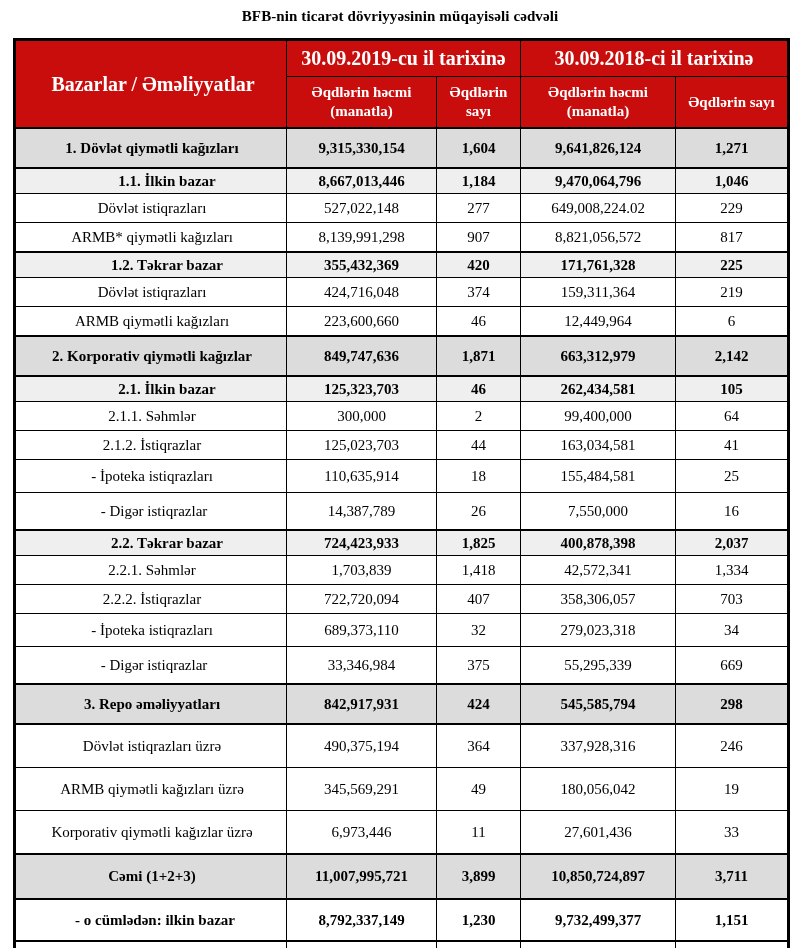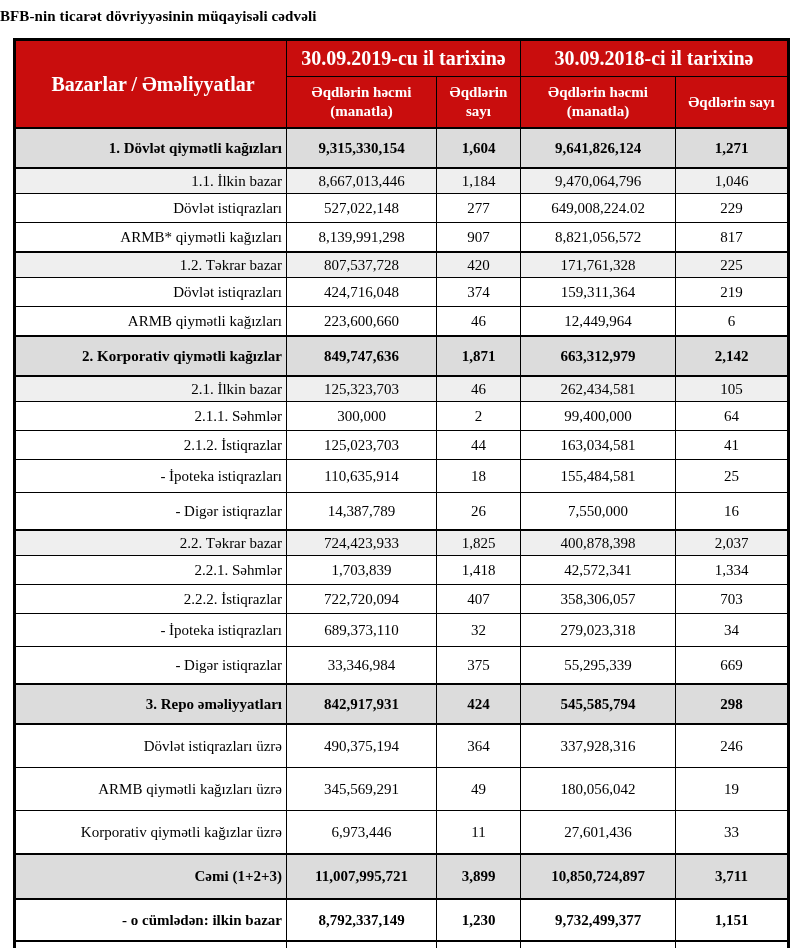--- a/index.html
+++ b/index.html
@@ -12,21 +12,21 @@
   }
   html,body{margin:0;padding:0;background:#FFFFFF;}
   body{
     width:800px;height:948px;
     font-family:"Liberation Serif","DejaVu Serif",serif;
     color:var(--text);
     -webkit-font-smoothing:antialiased;
   }
   .page{width:800px;box-sizing:border-box;padding-top:6px;}
   .title{
-    font-weight:bold;font-size:15px;
+    text-align:center;font-weight:bold;font-size:15px;
     margin:2px 0 13px 0;letter-spacing:0.1px;
   }
   table.main{
     border-collapse:collapse;
     margin-left:13px;
     width:774px;
     table-layout:fixed;
     border:3px solid var(--border);
   }
   col.c0{width:272px;} col.c1{width:150px;} col.c2{width:84px;}
@@ -41,26 +41,26 @@
     background:var(--header-bg);
     color:var(--header-text);
     font-weight:bold;
     text-align:center;
     vertical-align:middle;
   }
   thead tr.group-row th{height:33px;font-size:20px;}
   thead tr.sub-row th{height:48px;line-height:1.25;border-bottom:2px solid var(--border);}
   th.corner{font-size:15.5px;padding-left:8px;}
   tbody td{vertical-align:middle;background:#FFFFFF;}
-  td.c-label{text-align:right;padding-left:6px;}
+  td.c-label{text-align:center;padding-left:6px;}
   td.c-num{text-align:center;}
   
   tr.t-section td{background:var(--section-bg);font-weight:bold;height:36px;
     border-top:2px solid var(--border);border-bottom:2px solid var(--border);}
-  tr.t-sub td{background:var(--sub-bg);font-weight:normal;height:22px;
+  tr.t-sub td{background:var(--sub-bg);font-weight:bold;height:22px;
     border-top:2px solid var(--border);}
   tr.t-sub td.c-label{padding-left:36px;}
   tr.t-item td{height:26px;}
   tr.t-dash td{height:30px;}
   tr.t-dash td.c-label{}
   tr.t-dashTall td{height:34px;}
   tr.t-dashTall td.c-label{padding-left:10px;}
   tr.t-itemTall td{height:40px;}
   tr.t-total td{background:var(--section-bg);font-weight:bold;height:41px;
     border-top:2px solid var(--border);border-bottom:2px solid var(--border);}
@@ -119,21 +119,21 @@
   </tr>
         <tr class="t-item">
     <td class="c-label">ARMB* qiymətli kağızları</td>
     <td class="c-num">8,139,991,298</td>
     <td class="c-num">907</td>
     <td class="c-num">8,821,056,572</td>
     <td class="c-num">817</td>
   </tr>
         <tr class="t-sub">
     <td class="c-label">1.2. Təkrar bazar</td>
-    <td class="c-num">807,537,728</td>
+    <td class="c-num">355,432,369</td>
     <td class="c-num">420</td>
     <td class="c-num">171,761,328</td>
     <td class="c-num">225</td>
   </tr>
         <tr class="t-item">
     <td class="c-label">Dövlət istiqrazları</td>
     <td class="c-num">424,716,048</td>
     <td class="c-num">374</td>
     <td class="c-num">159,311,364</td>
     <td class="c-num">219</td>

